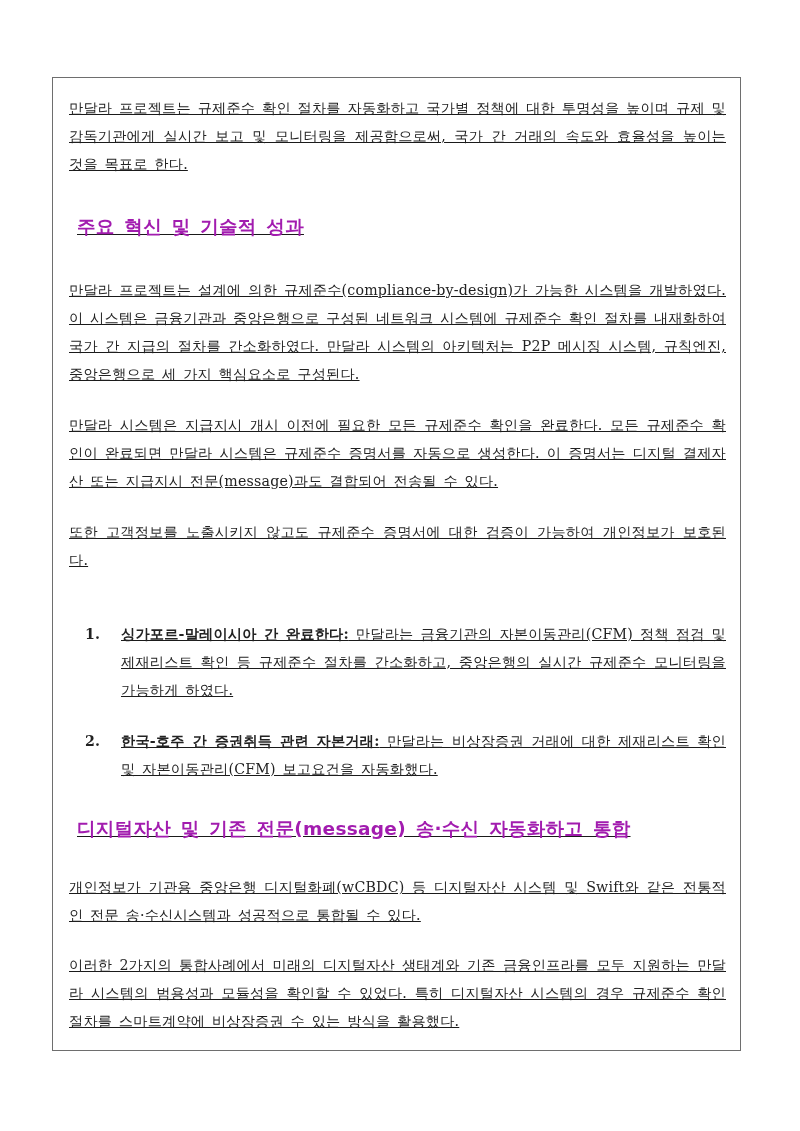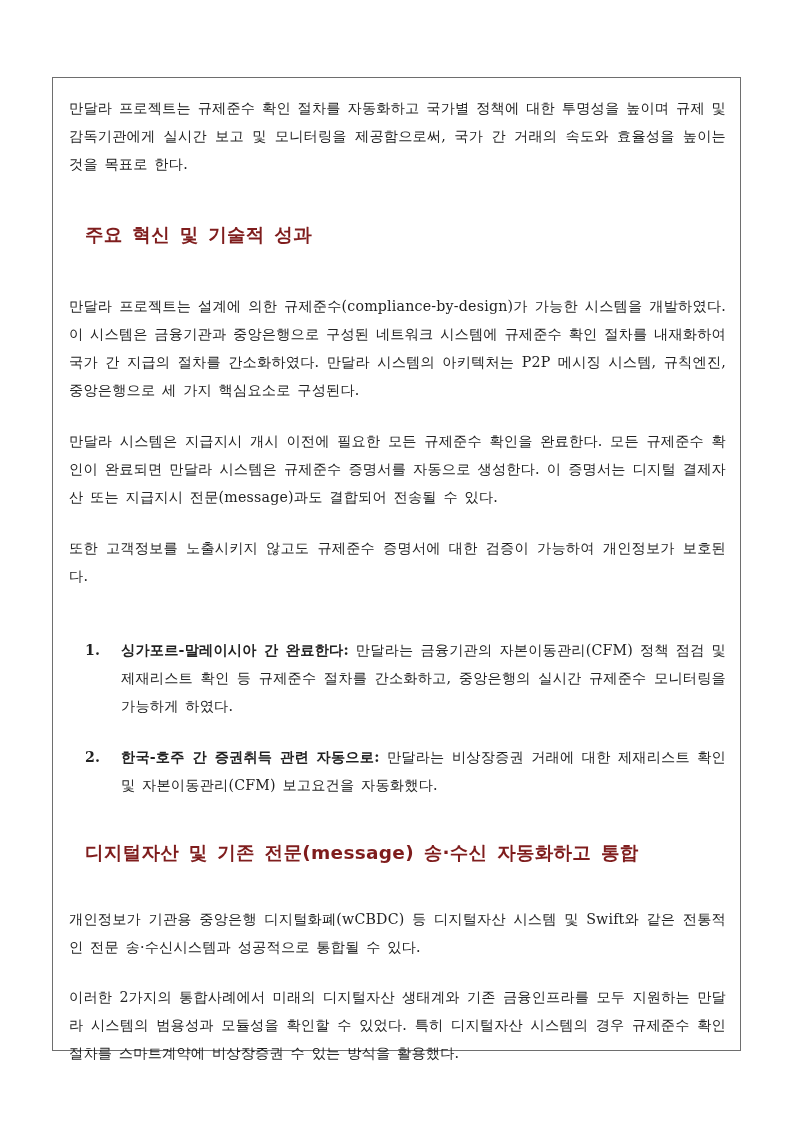--- a/index.html
+++ b/index.html
@@ -22,38 +22,39 @@
       width: 689px;
       height: 974px;
       border: 1.5px solid #6e6e6e;
       box-sizing: border-box;
     }
     .content {
       position: absolute;
       left: 16px;
       right: 14px;
       top: 16px;
+      text-decoration: underline;
     }
     .para {
       font-size: 14.2px;
       line-height: 28px;
       margin: 0;
       text-align: justify;
       text-align-last: left;
       letter-spacing: 0.2px;
       word-spacing: 2px;
       color: #222;
     }
     .heading {
       font-family: "DejaVu Sans", "Liberation Sans", sans-serif;
       font-weight: bold;
       font-size: 18.5px;
       line-height: 28px;
-      margin: 16px;
-      color: #7f1d1d;
+      margin: 8px;
+      color: #a21caf;
       letter-spacing: 0.3px;
       word-spacing: 3px;
     }
     .list {
       margin: 0;
       padding: 0;
       list-style: none;
     }
     .list-item {
       position: relative;
@@ -96,21 +97,21 @@
 
     <div style="height:23px"></div>
     <ul class="list">
       <li class="list-item para">
         <span class="list-num">1.</span>
         <span class="list-title">싱가포르-말레이시아 간 완료한다:</span><span> 만달라는 금융기관의 자본이동관리(CFM) 정책 점검 및 제재리스트 확인 등 규제준수 절차를 간소화하고, 중앙은행의 실시간 규제준수 모니터링을 가능하게 하였다.</span>
       </li>
       <li style="height:23px"></li>
       <li class="list-item para">
         <span class="list-num">2.</span>
-        <span class="list-title">한국-호주 간 증권취득 관련 자동으로:</span><span> 만달라는 비상장증권 거래에 대한 제재리스트 확인 및 자본이동관리(CFM) 보고요건을 자동화했다.</span>
+        <span class="list-title">한국-호주 간 증권취득 관련 자본거래:</span><span> 만달라는 비상장증권 거래에 대한 제재리스트 확인 및 자본이동관리(CFM) 보고요건을 자동화했다.</span>
       </li>
     </ul>
 
     <div style="height:24px"></div>
     <h2 class="heading">디지털자산 및 기존 전문(message) 송·수신 자동화하고 통합</h2>
 
     <div style="height:22px"></div>
     <p class="para">개인정보가 기관용 중앙은행 디지털화폐(wCBDC) 등 디지털자산 시스템 및 Swift와 같은 전통적인 전문 송·수신시스템과 성공적으로 통합될 수 있다.</p>
 
     <div style="height:22px"></div>

